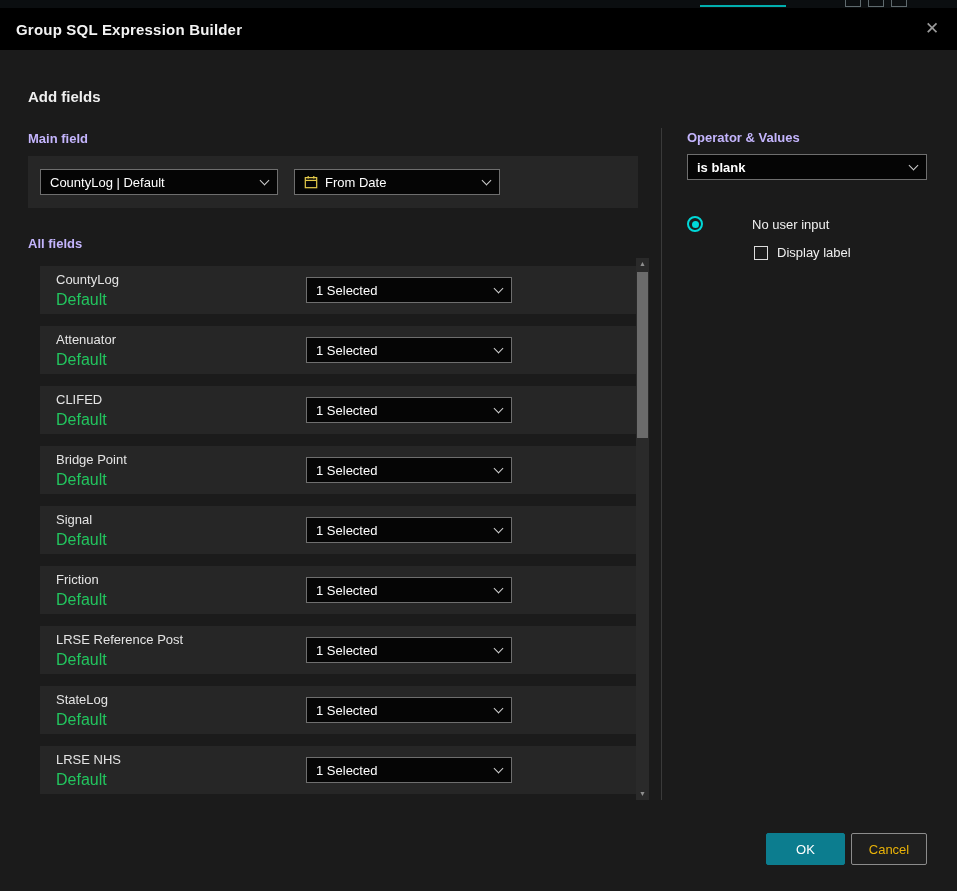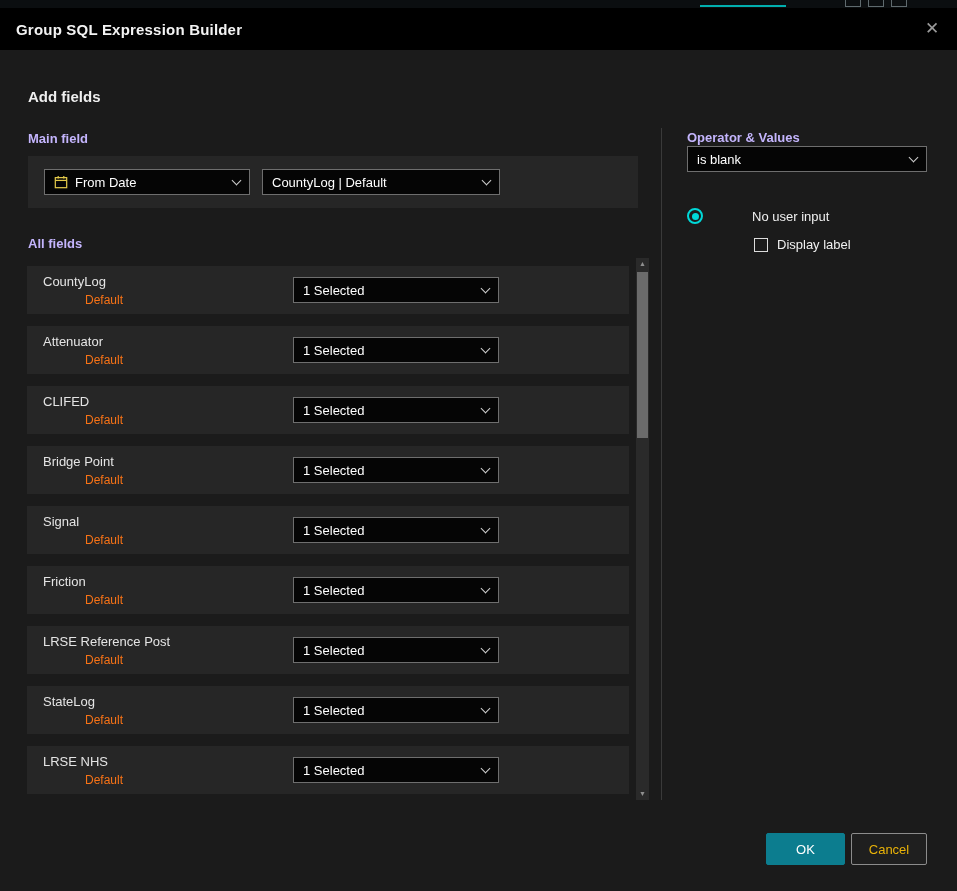--- a/index.html
+++ b/index.html
@@ -47,43 +47,43 @@
   .select .sel-text { flex:1; white-space:nowrap; overflow:hidden; }
   .chev {
     width:7px; height:7px; margin-left:8px; margin-top:-4px; flex:none;
     border-right:1.6px solid #cfcfcf; border-bottom:1.6px solid #cfcfcf;
     transform:rotate(45deg);
   }
   .src-select { width:238px; margin-left:12px; }
   .date-select { width:206px; margin-left:16px; }
   .cal-icon { width:14px; height:14px; margin-right:7px; flex:none; }
 
-  .fields-list { position:absolute; left:27px; top:258px; width:602px; }
+  .fields-list { position:absolute; left:40px; top:258px; width:602px; }
   .field-row {
     height:48px; margin-bottom:12px; background:#262626;
     display:flex; align-items:center; padding-left:16px;
   }
   .field-meta { width:250px; }
   .field-name { font-size:13px; color:#e4e4e4; }
-  .field-sub { font-size:12px; color:#f97316; margin-top:4px;margin-left:42px; }
+  .field-sub { font-size:16px; color:#22c55e; margin-top:4px; }
   .row-select { width:206px; }
 
   .scrollbar {
     position:absolute; left:636px; top:250px; width:13px; height:542px;
     background:#2a2a2a;
   }
   .sb-arrow { position:absolute; left:0; width:13px; height:12px; color:#8f8f8f; font-size:7px; text-align:center; line-height:12px; }
   .sb-up { top:0; }
   .sb-down { bottom:0; }
   .sb-thumb { position:absolute; left:1px; top:14px; width:11px; height:166px; background:#6b6b6b; }
 
   .v-divider { position:absolute; left:661px; top:120px; width:1px; height:672px; background:#3a3a3a; }
 
   .right-col { position:absolute; left:687px; top:122px; width:240px; }
-  .operator-select { width:240px; margin-top:1px; }
+  .operator-select { width:240px; margin-top:9px;font-weight:bold; }
   .radio-row { display:flex; align-items:center; margin-top:36px; cursor:pointer;gap:40px; }
   .radio-outer {
     width:16px; height:16px; border-radius:50%; border:2px solid #00d8d8;
     display:flex; align-items:center; justify-content:center; flex:none;
   }
   .radio-dot { width:7px; height:7px; border-radius:50%; background:#00d8d8; }
   .radio-label { font-size:13px; color:#f0f0f0; margin-left:9px; }
   .check-row { display:flex; align-items:center; margin-top:13px; margin-left:23px; cursor:pointer;padding-left:44px; }
   .checkbox { width:14px; height:14px; border:1.5px solid #dcdcdc; background:transparent; flex:none; }
   .check-label { font-size:13px; color:#f0f0f0; margin-left:9px; }
@@ -110,34 +110,34 @@
     <div class="dialog-header">
       <div class="dialog-title">Group SQL Expression Builder</div>
       <button class="close-btn">✕</button>
     </div>
 
     <div class="add-fields-heading">Add fields</div>
 
     <div class="section-label main-field-label">Main field</div>
 
     <div class="main-field-panel">
+      <div class="select src-select">
+        <span class="sel-text">CountyLog | Default</span>
+        <span class="chev"></span>
+      </div>
       <div class="select date-select">
         <svg class="cal-icon" viewBox="0 0 16 16">
           <rect x="1.5" y="3" width="13" height="11.5" fill="none" stroke="#e3c94a" stroke-width="1.4"></rect>
           <line x1="1.5" y1="6.2" x2="14.5" y2="6.2" stroke="#e3c94a" stroke-width="1.4"></line>
           <line x1="4.8" y1="1" x2="4.8" y2="4" stroke="#e3c94a" stroke-width="1.4"></line>
           <line x1="11.2" y1="1" x2="11.2" y2="4" stroke="#e3c94a" stroke-width="1.4"></line>
         </svg>
         <span class="sel-text">From Date</span>
         <span class="chev"></span>
       </div>
-      <div class="select src-select">
-        <span class="sel-text">CountyLog | Default</span>
-        <span class="chev"></span>
-      </div>
     </div>
 
     <div class="section-label all-fields-label">All fields</div>
 
     <div class="fields-list" id="fields-list">
   <div class="field-row">
     <div class="field-meta">
       <div class="field-name">CountyLog</div>
       <div class="field-sub">Default</div>
     </div>

